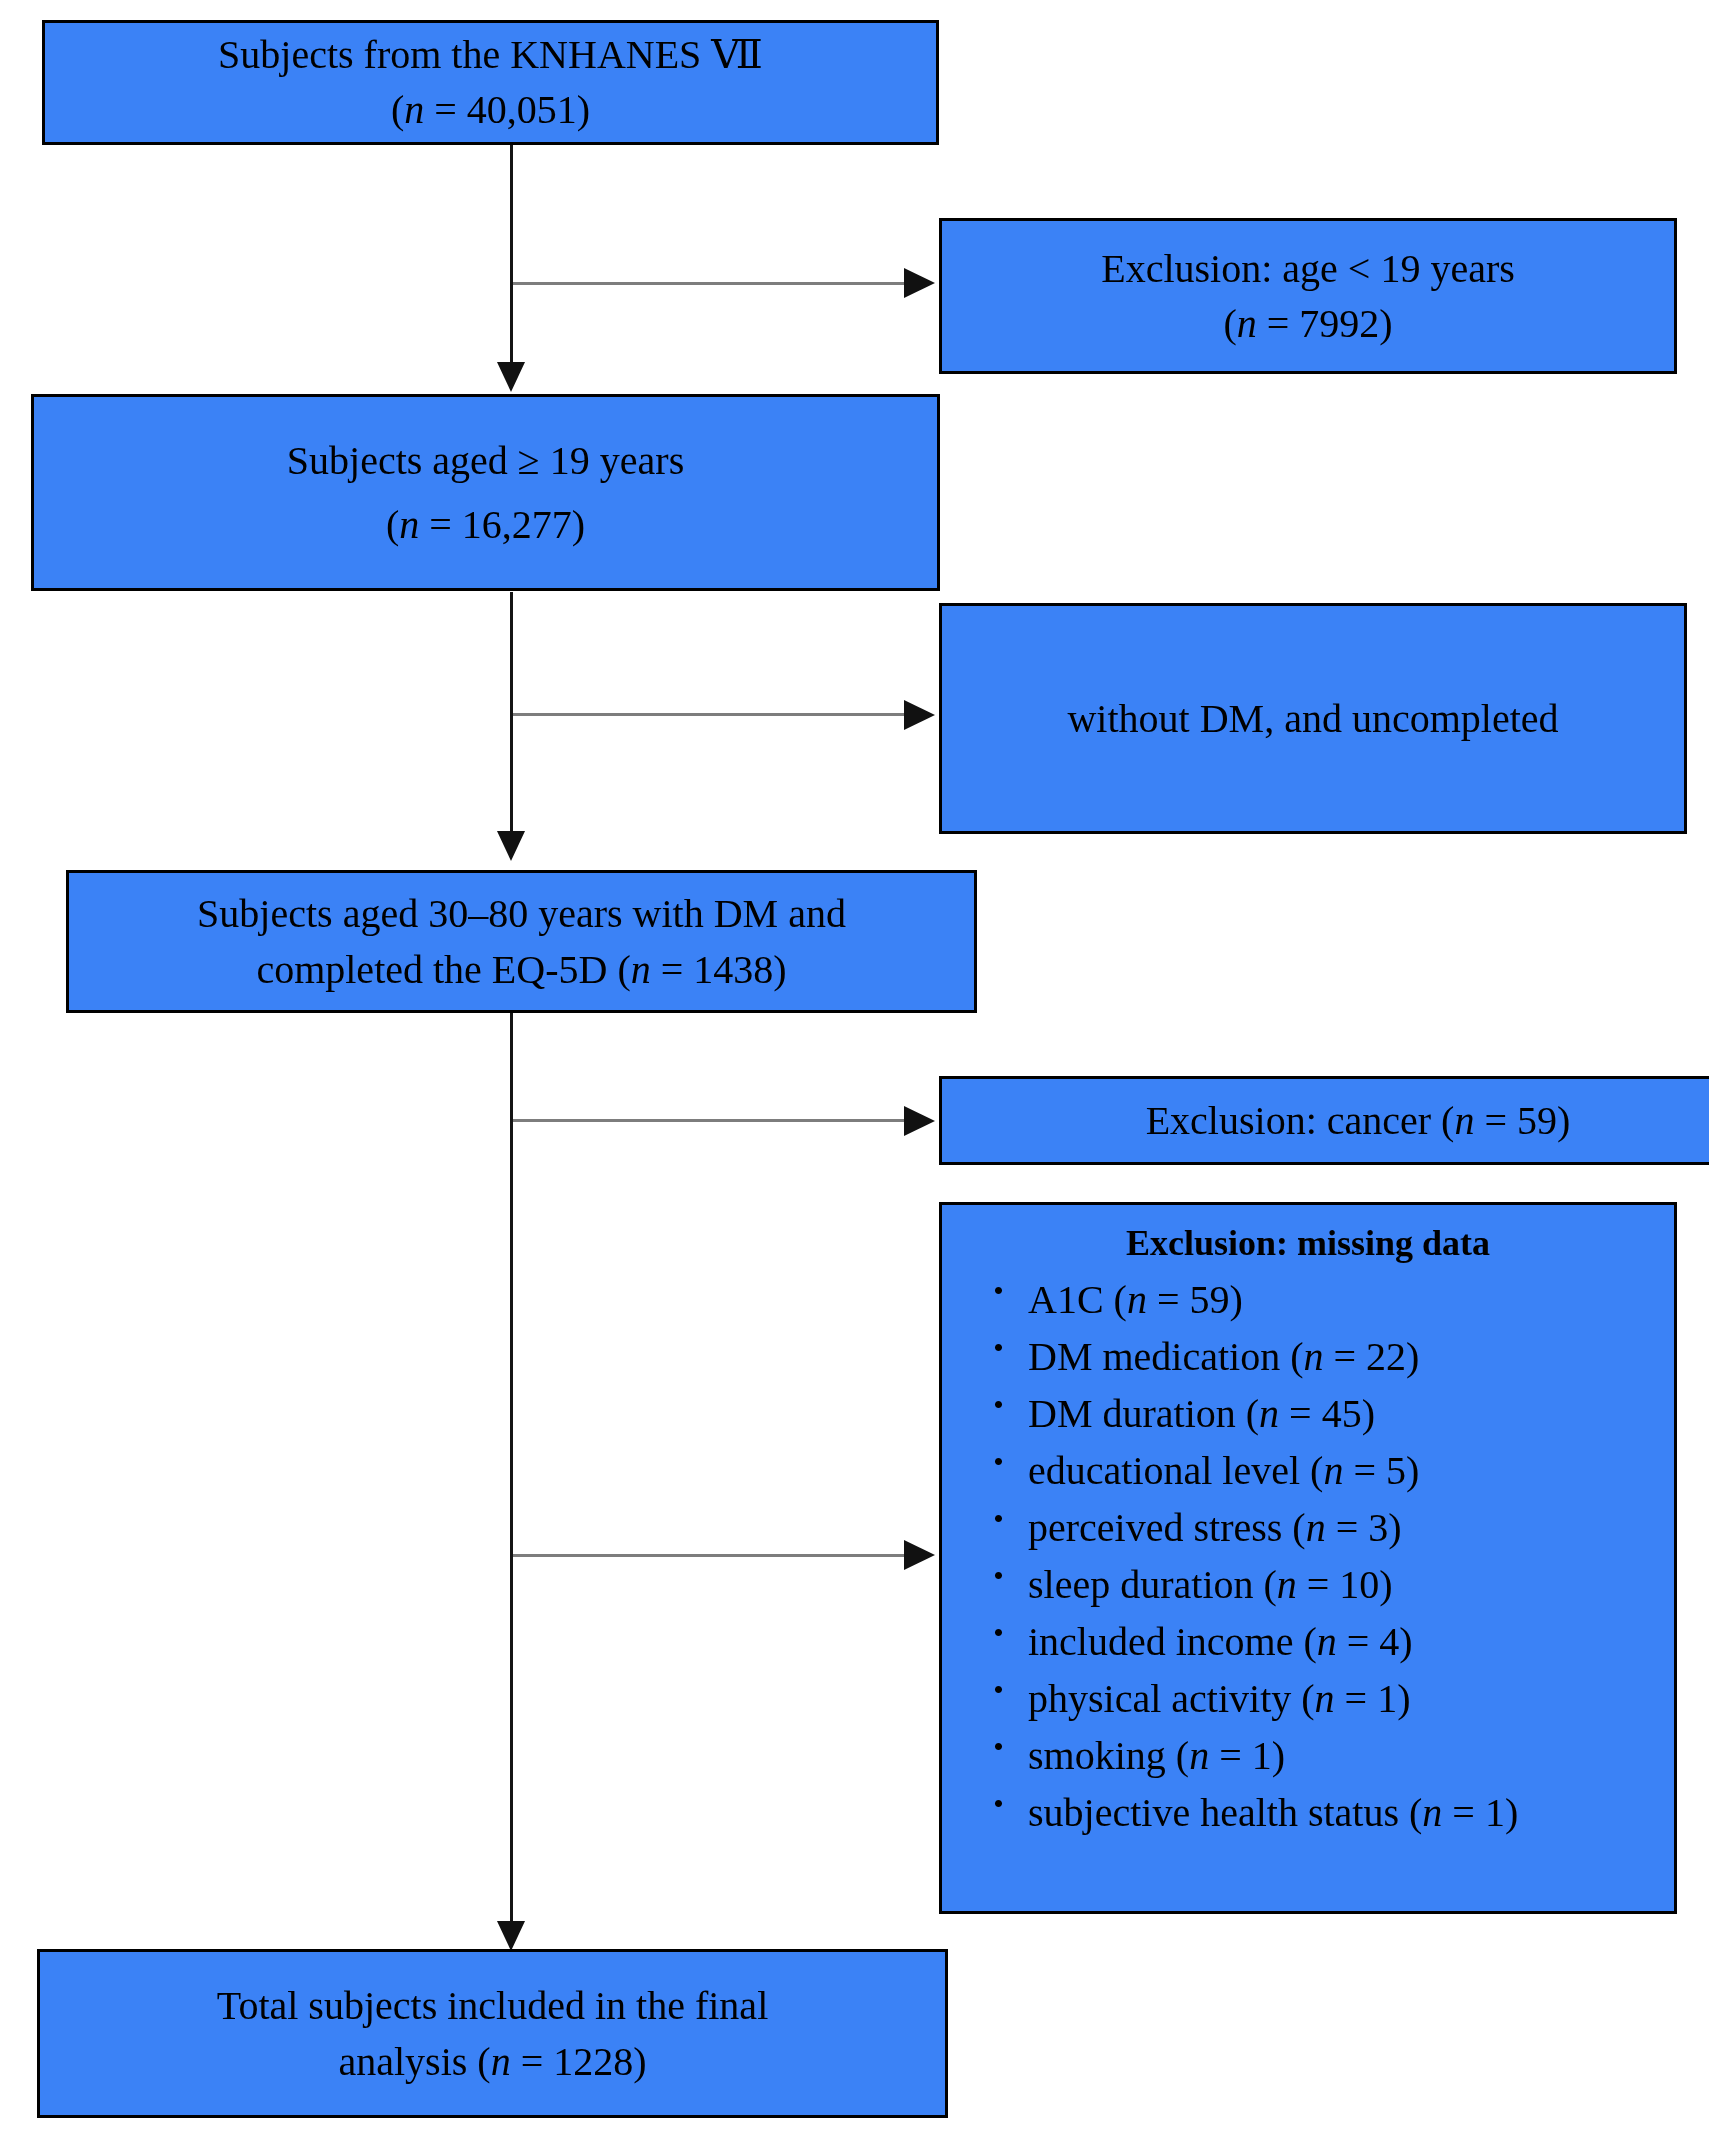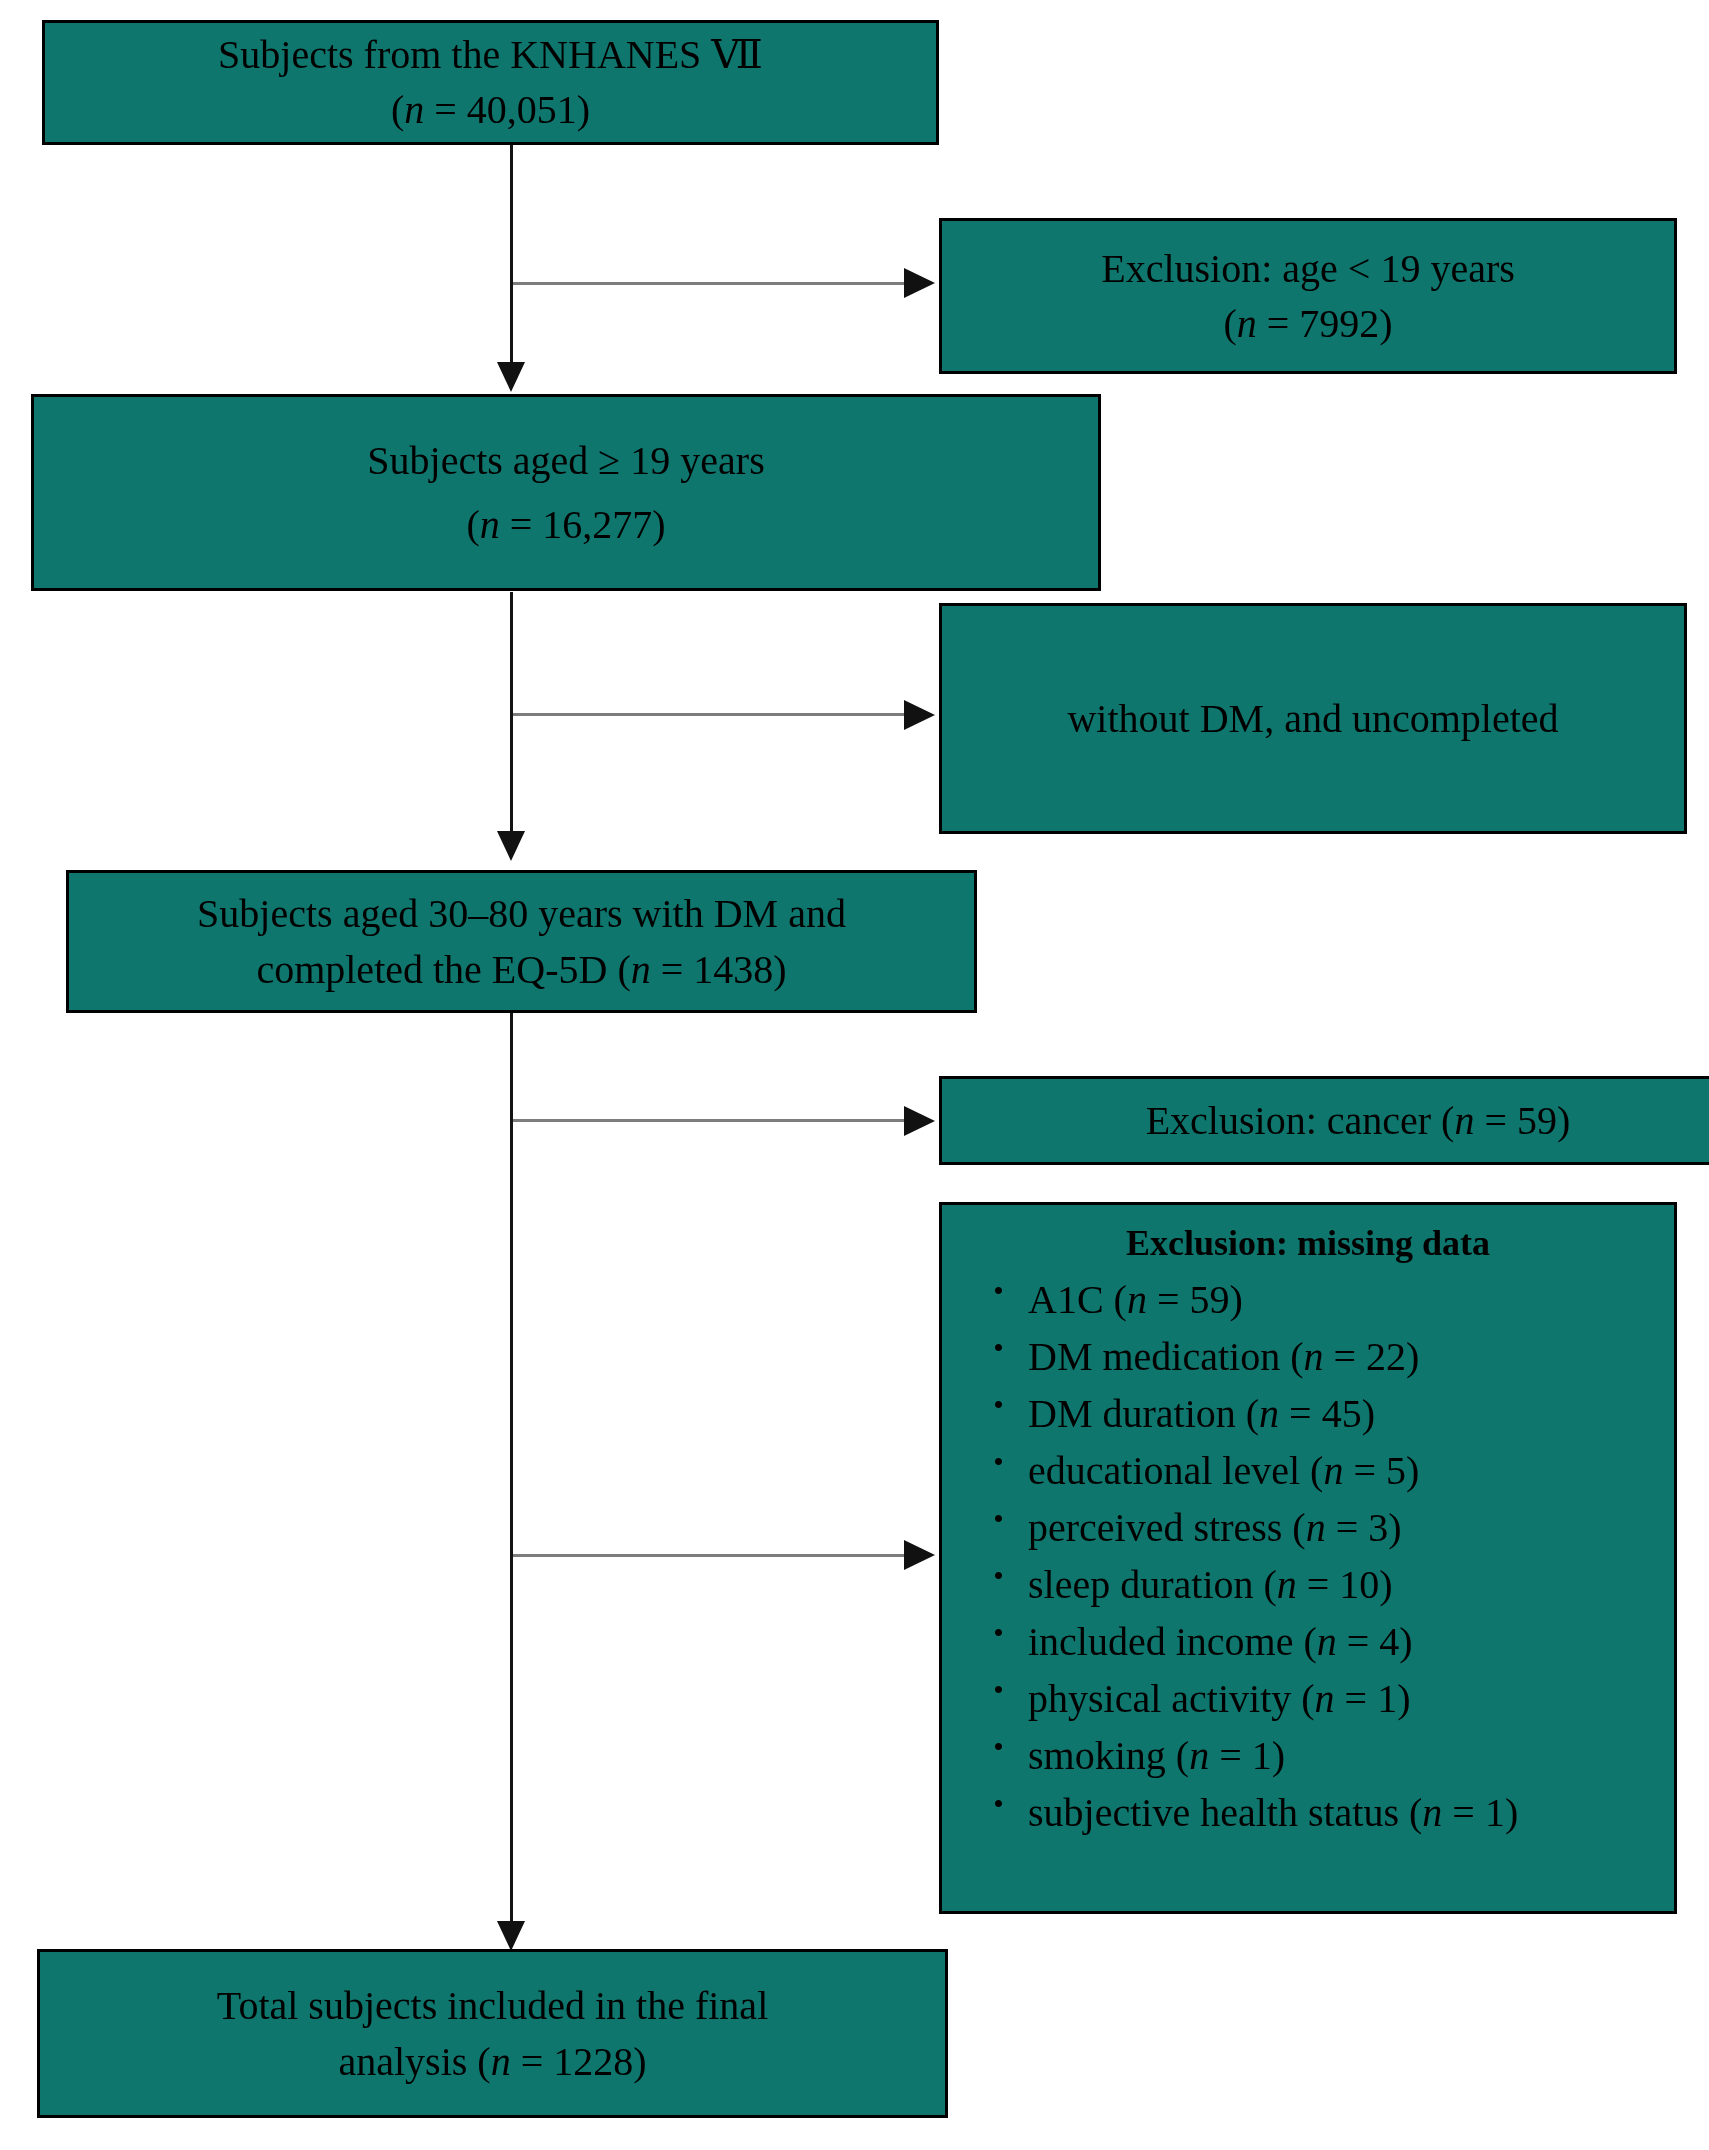--- a/index.html
+++ b/index.html
@@ -13,21 +13,21 @@
     width: 1710px;
     height: 2151px;
     background: #ffffff;
     font-family: "Liberation Serif", "DejaVu Serif", serif;
     overflow: hidden;
   }
   .box {
     position: absolute;
     box-sizing: border-box;
     border: 3.3px solid #000000;
-    background: #0f766e;
+    background: #3b82f6;
     display: flex;
     flex-direction: column;
     align-items: center;
     justify-content: center;
     text-align: center;
     color: #000000;
     font-size: 40px;
     line-height: 1.38;
     padding: 3.9px 11.7px;
   }
@@ -117,21 +117,21 @@
   <div class="arrow-down" style="left:497px; top:362px;"></div>
 
   <div class="hline" style="left:513px; top:282px; width:391px; height:3.3px;"></div>
   <div class="arrow-right" style="left:904px; top:268px;"></div>
 
   <div class="box" style="left:939px; top:218px; width:738px; height:156px;">
     <span class="line">Exclusion: age &lt; 19 years</span>
     <span class="line"><span>(</span><span class="ital">n</span><span> = 7992)</span></span>
   </div>
 
-  <div class="box" style="left:31px; top:394px; width:1070px; height:197px;gap:8px;">
+  <div class="box" style="left:31px; top:394px; width:909px; height:197px;gap:8px;">
     <span class="line">Subjects aged  ≥  19 years</span>
     <span class="line"><span>(</span><span class="ital">n</span><span> = 16,277)</span></span>
   </div>
 
   <div class="vline dark" style="left:510px; top:592px; width:3.3px; height:242px;"></div>
   <div class="arrow-down" style="left:497px; top:831px;"></div>
 
   <div class="hline" style="left:513px; top:713px; width:391px; height:3.3px;"></div>
   <div class="arrow-right" style="left:904px; top:700px;"></div>
 

